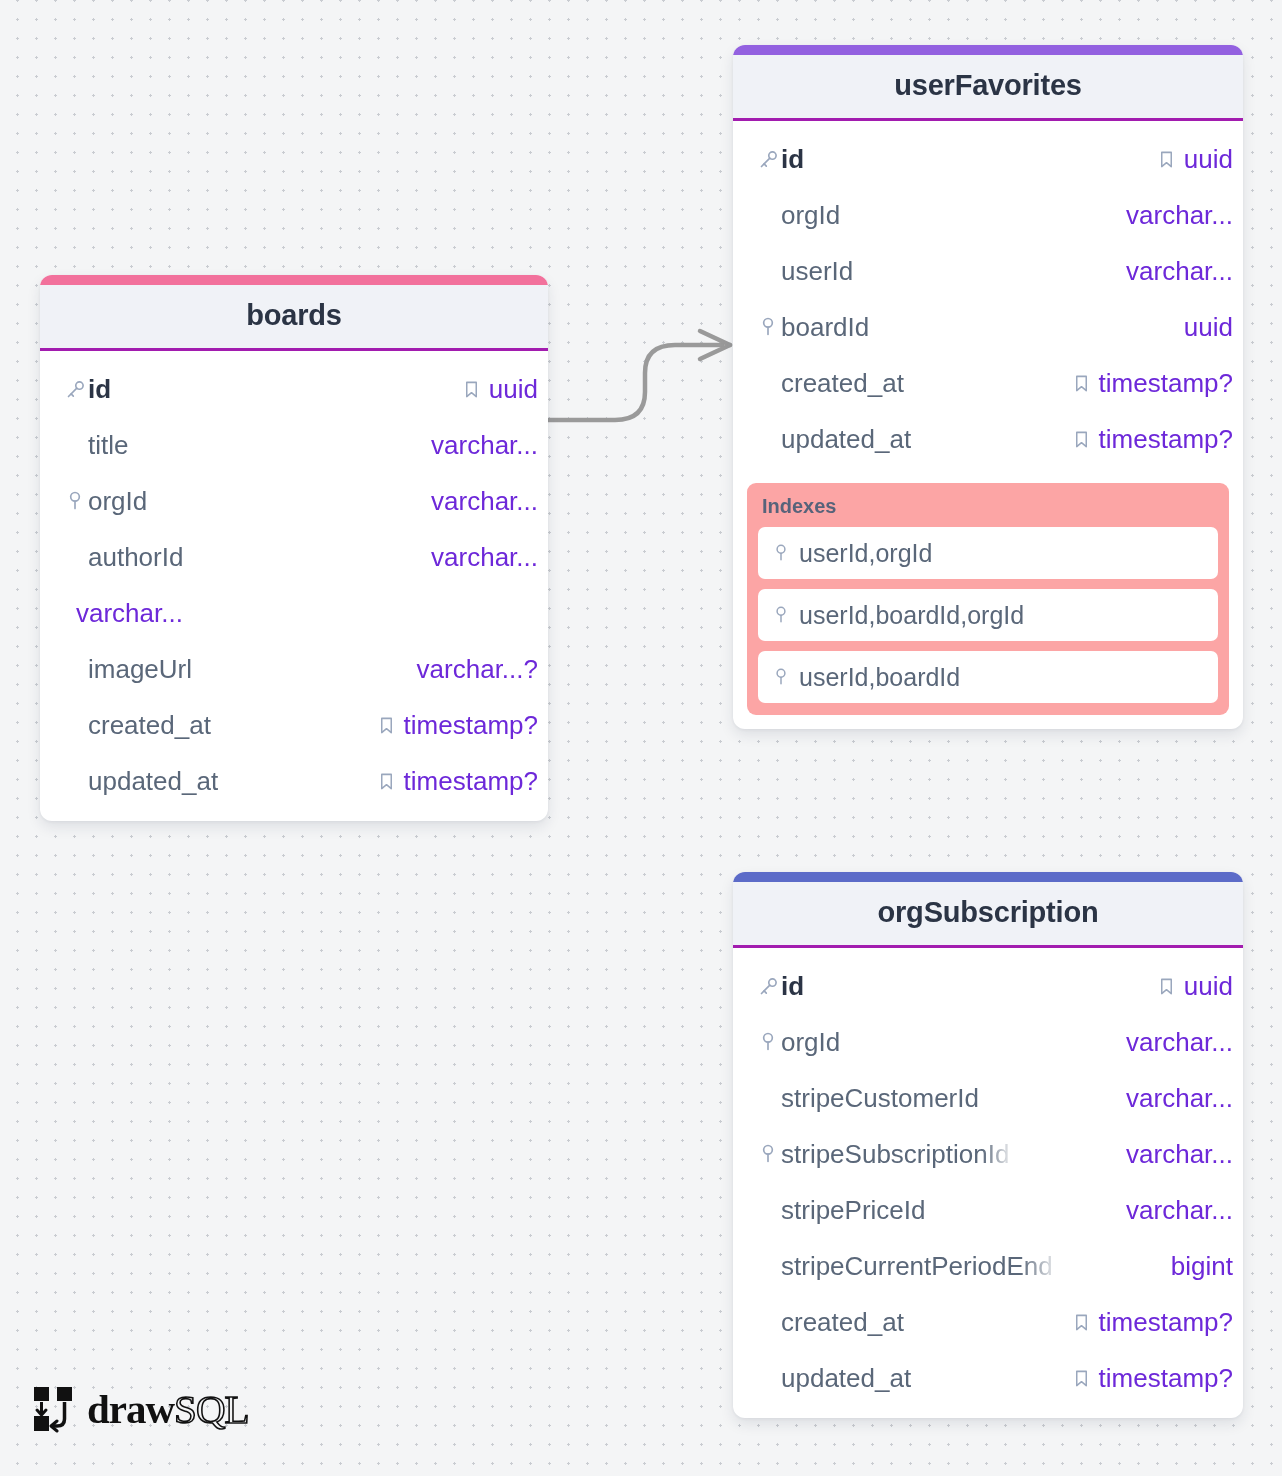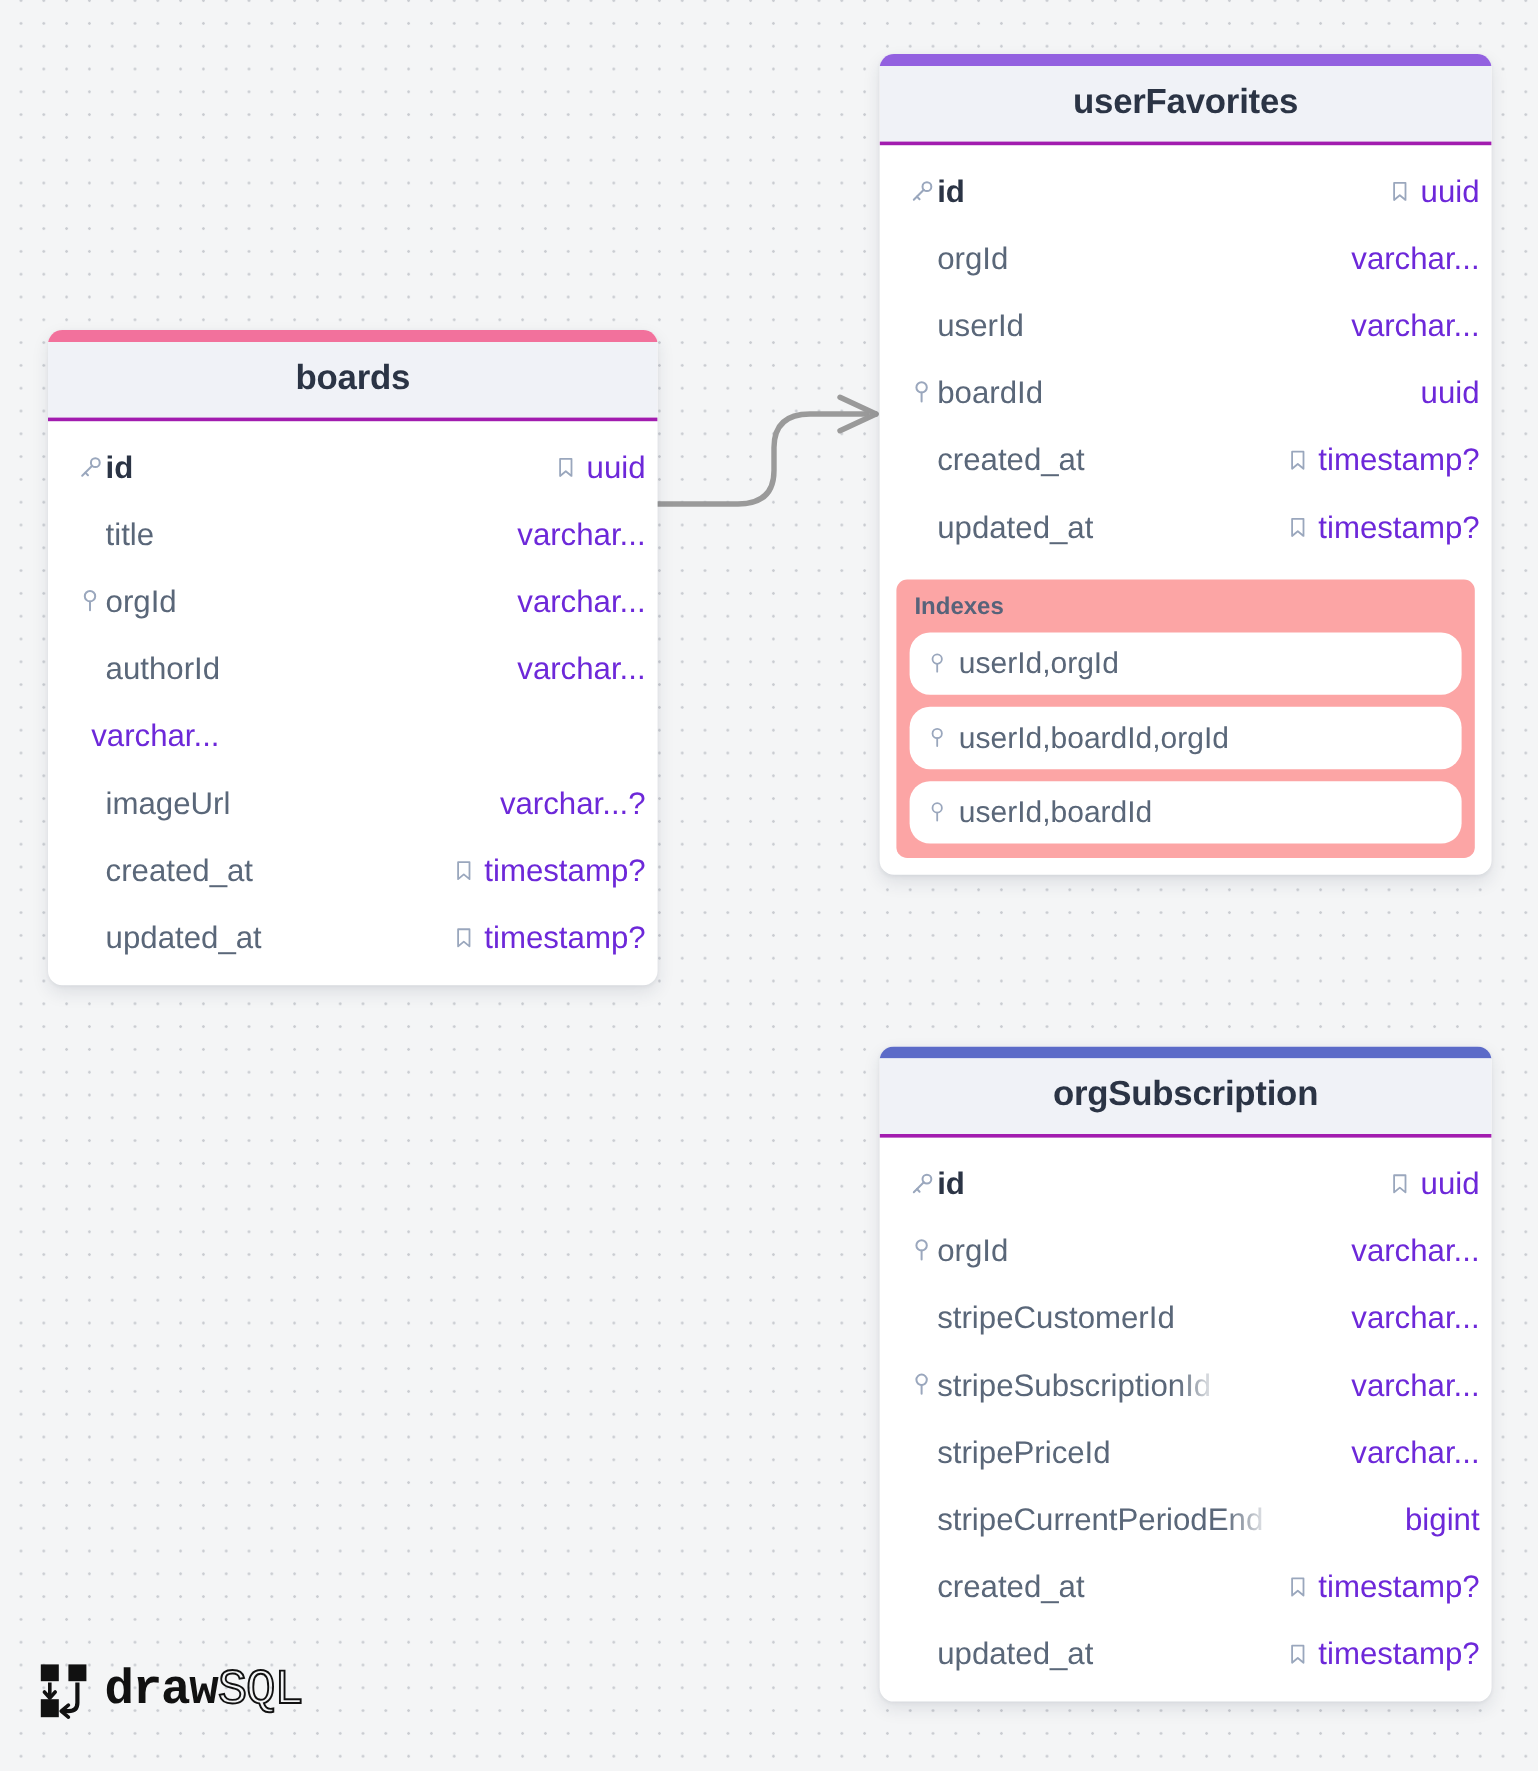--- a/index.html
+++ b/index.html
@@ -134,21 +134,21 @@
 
   .indexes-title {
     font-size: 20px;
     font-weight: bold;
     color: #57637a;
     padding: 2px 4px 9px;
   }
 
   .index-item {
     background: #ffffff;
-    border-radius: 17px;
+    border-radius: 7px;
     height: 52px;
     display: flex;
     align-items: center;
     padding: 0 14px;
     margin-bottom: 10px;
   }
   .index-item:last-child { margin-bottom: 0; }
 
   .index-label {
     font-size: 25px;
@@ -165,21 +165,21 @@
   #logo {
     position: absolute;
     left: 31px;
     top: 1385px;
     display: flex;
     align-items: center;
     z-index: 4;
   }
   .logo-mark { margin-right: 10px; }
   .logo-text {
-    font-family: Liberation Mono, monospace;
+    font-family: Liberation Serif, serif;
     font-size: 41px;
     letter-spacing: -1px;
     line-height: 1;
   }
   .logo-draw { font-weight: bold; color: #111111; }
   .logo-sql {
     color: transparent;
     -webkit-text-stroke: 1.6px #111111;
   }
 </style>

